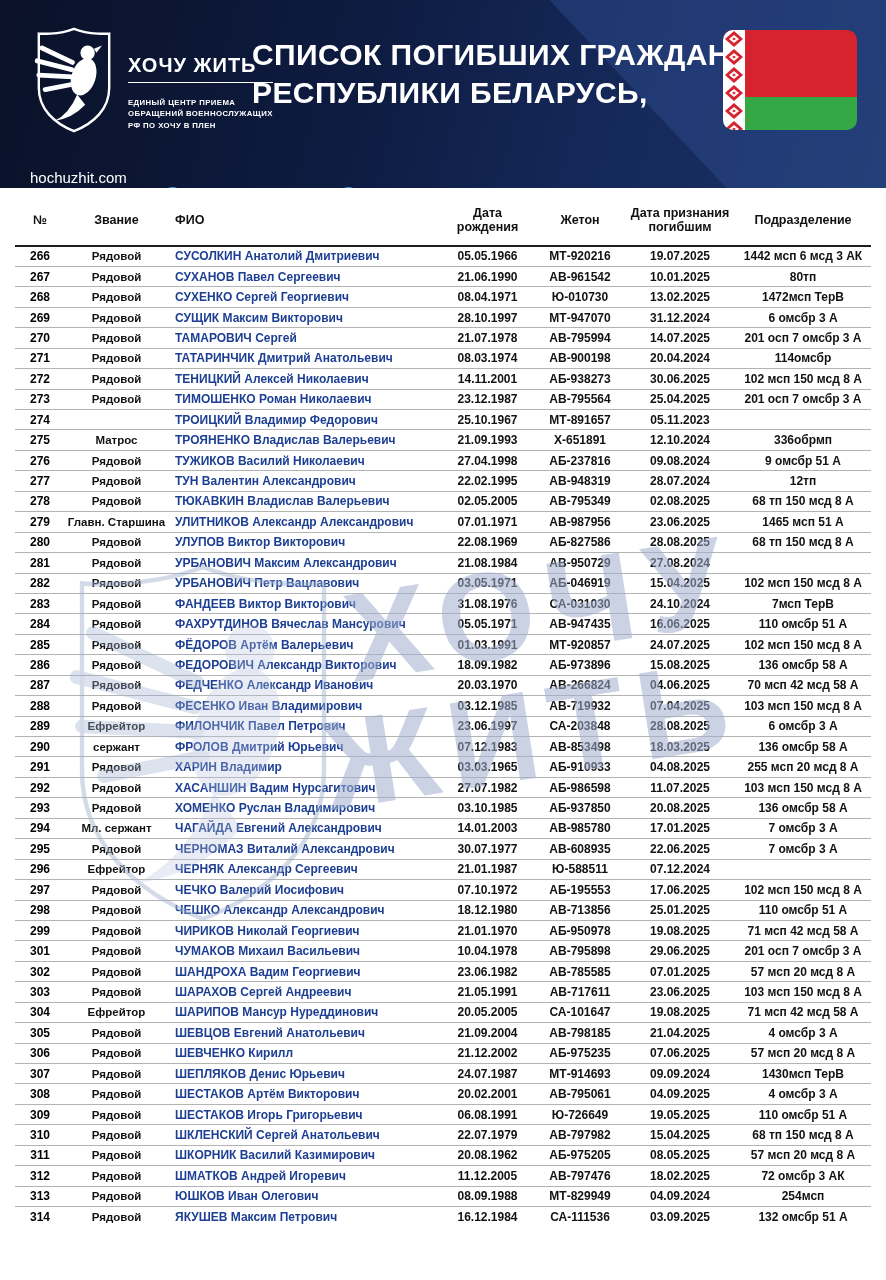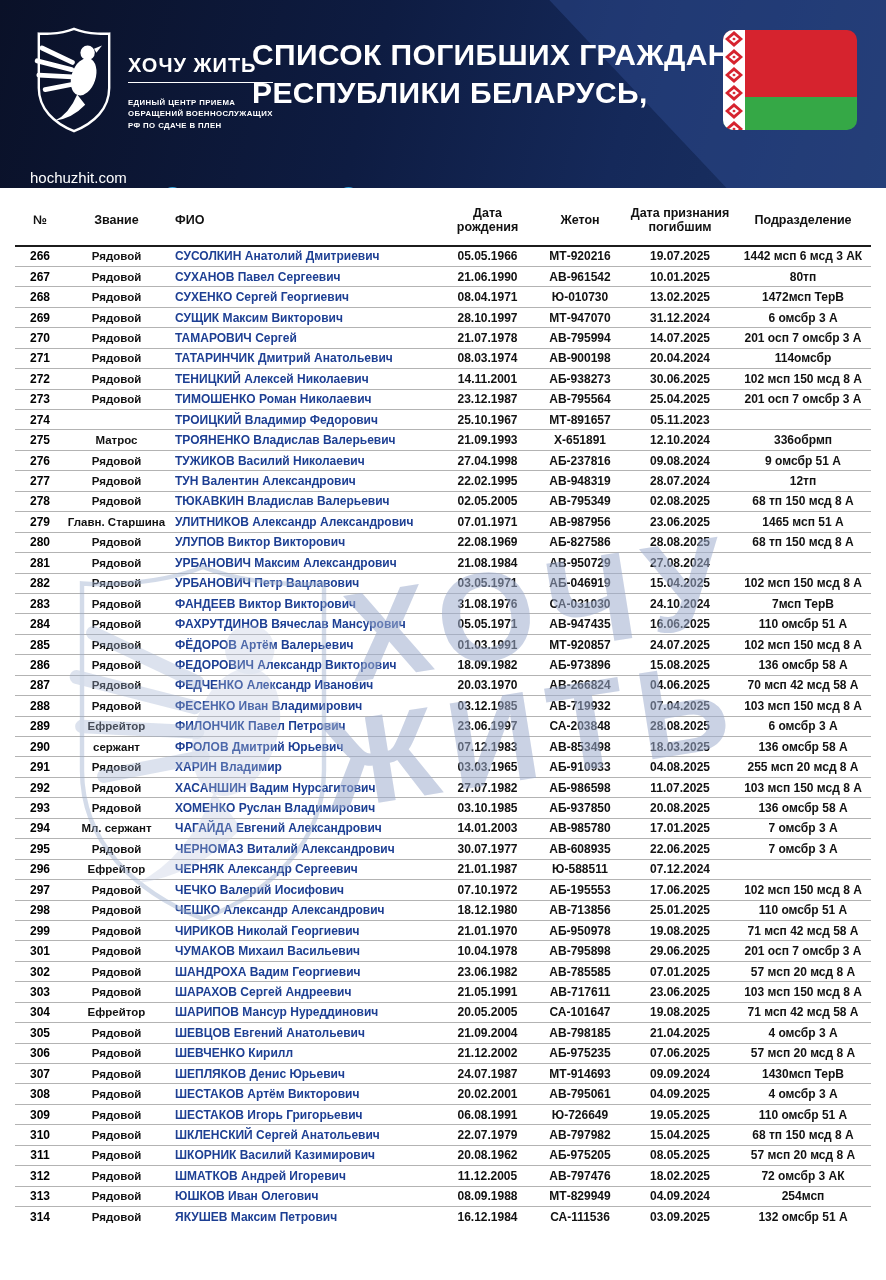--- a/index.html
+++ b/index.html
@@ -100,21 +100,21 @@
       <ellipse cx="72" cy="66" rx="15" ry="24" fill="#ffffff" transform="rotate(18 72 66)"></ellipse>
       <circle cx="77" cy="36" r="9" fill="#ffffff"></circle>
       <path d="M85 31 l10 -4 -7 9 z" fill="#ffffff"></path>
       <path d="M64 88 q-10 24 -28 33 q22 -3 38 -20 z" fill="#ffffff"></path>
     </svg>
     <div class="logo-text">
       <div class="brand">ХОЧУ ЖИТЬ</div>
       <div class="brand-sub">
         <div>ЕДИНЫЙ ЦЕНТР ПРИЕМА</div>
         <div>ОБРАЩЕНИЙ ВОЕННОСЛУЖАЩИХ</div>
-        <div>РФ ПО СДАЧЕ В ПЛЕН</div>
+        <div>РФ ПО ХОЧУ В ПЛЕН</div>
       </div>
     </div>
   </div>
 
   <div class="page-title">
     <div>СПИСОК ПОГИБШИХ ГРАЖДАН</div>
     <div>РЕСПУБЛИКИ БЕЛАРУСЬ,</div>
   </div>
 
   <svg class="flag" viewBox="0 0 134 100">

